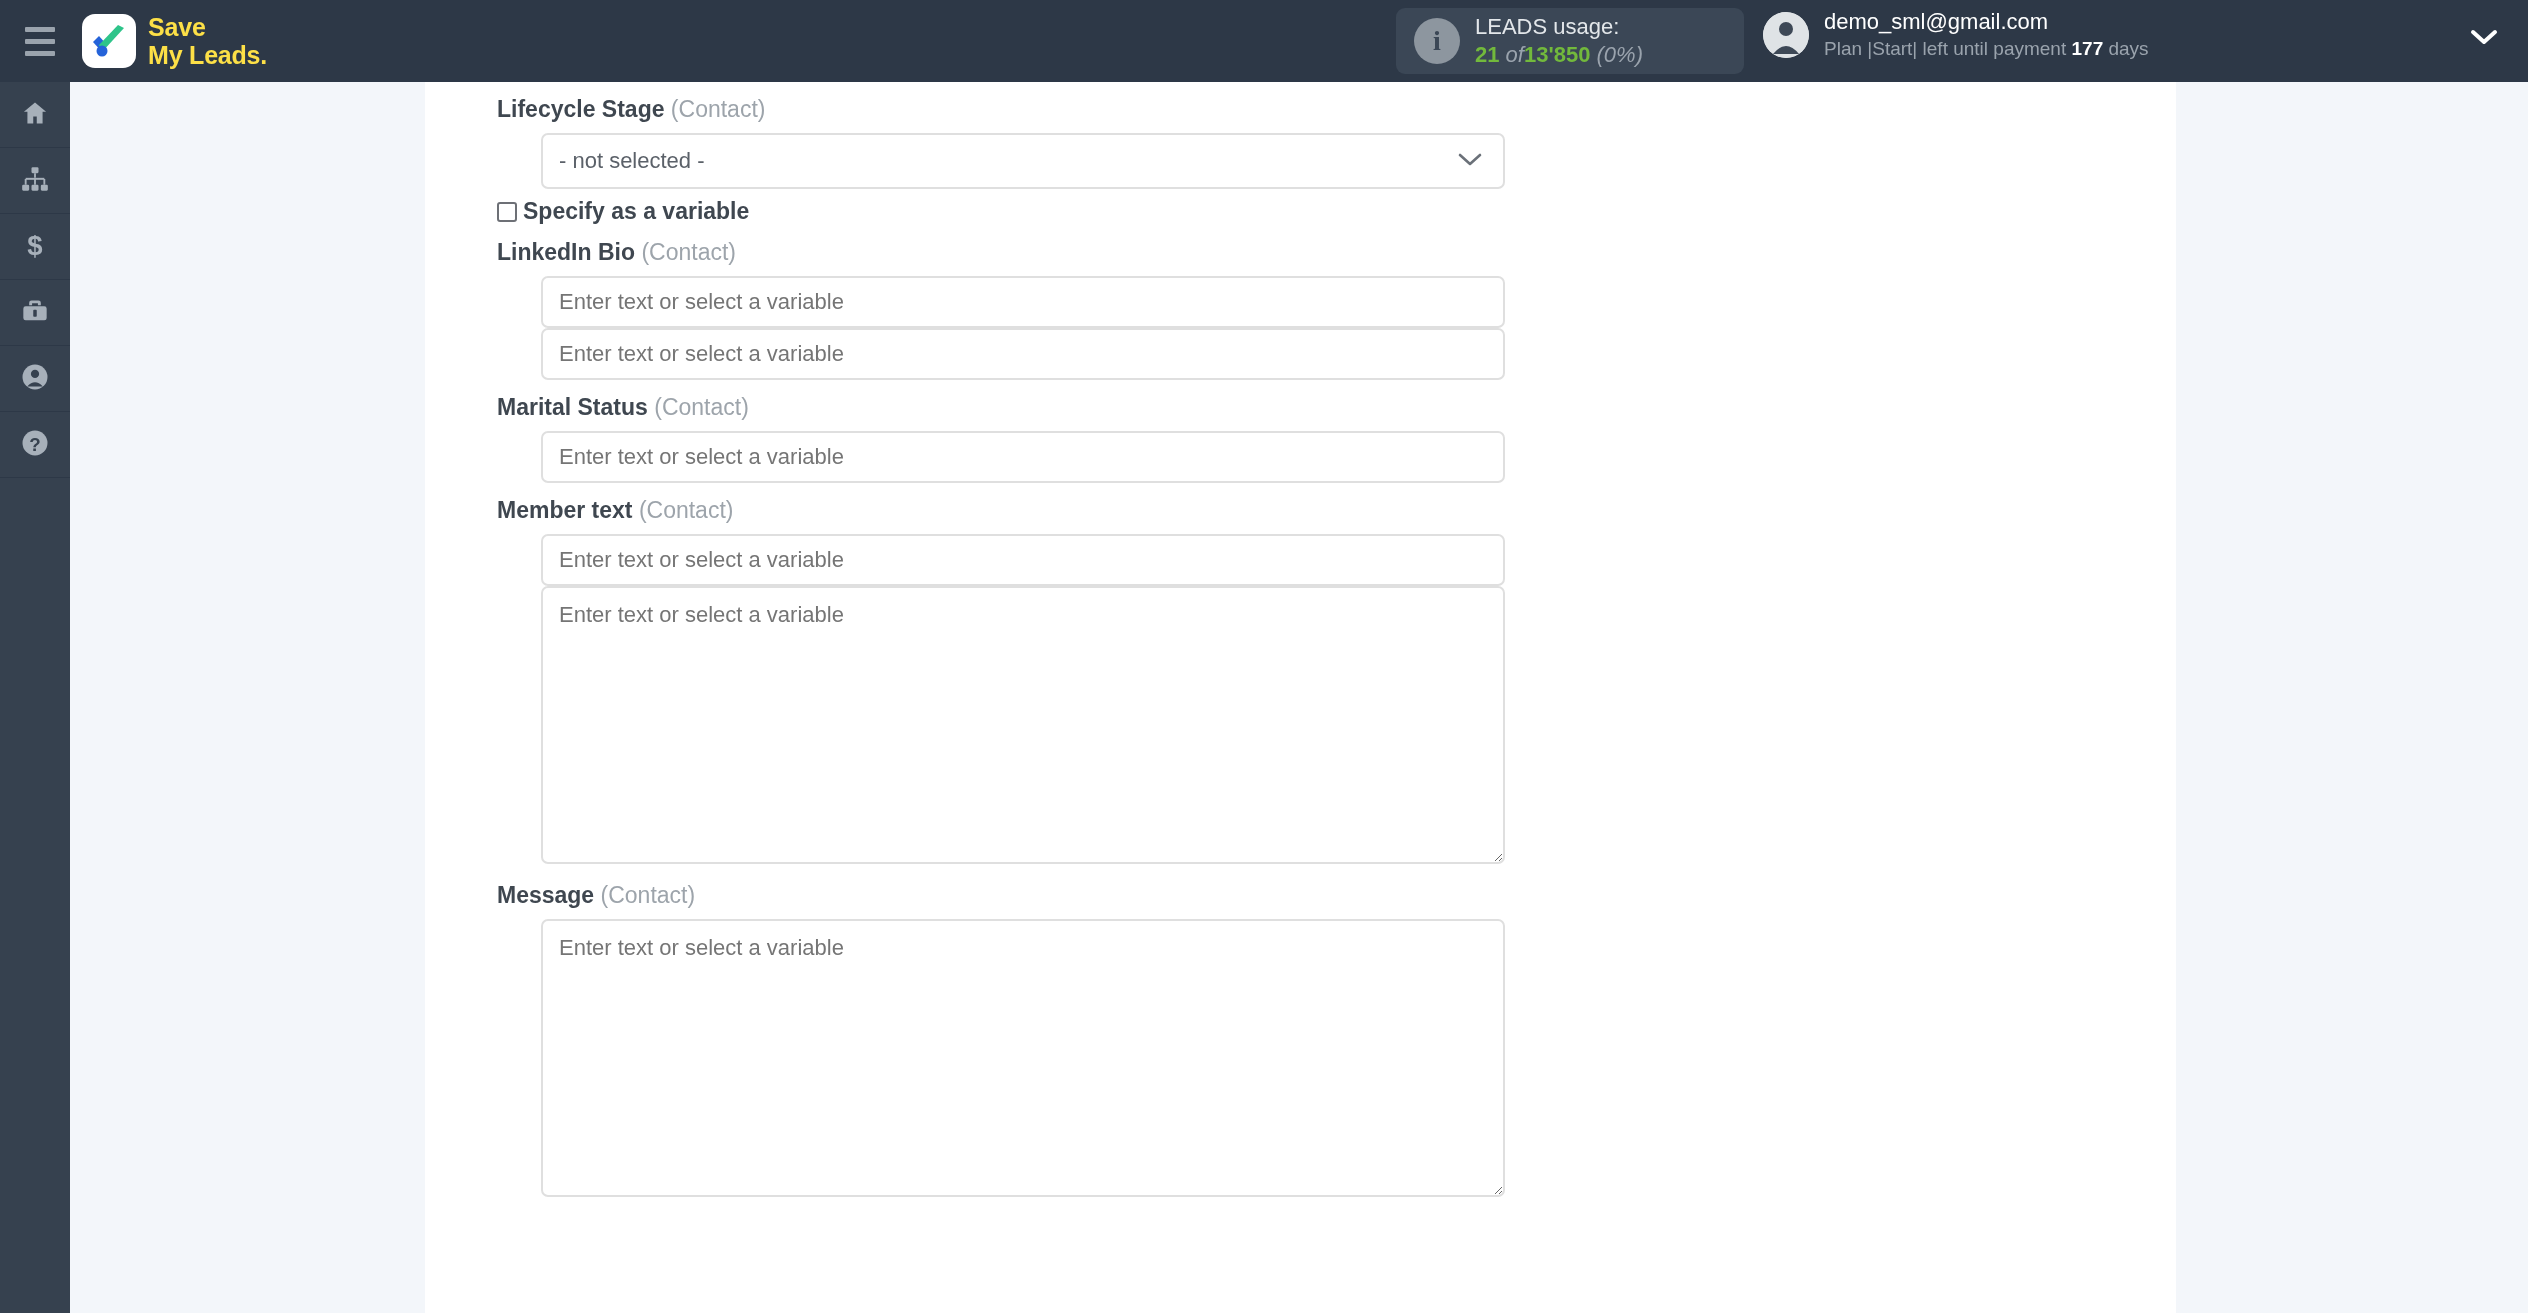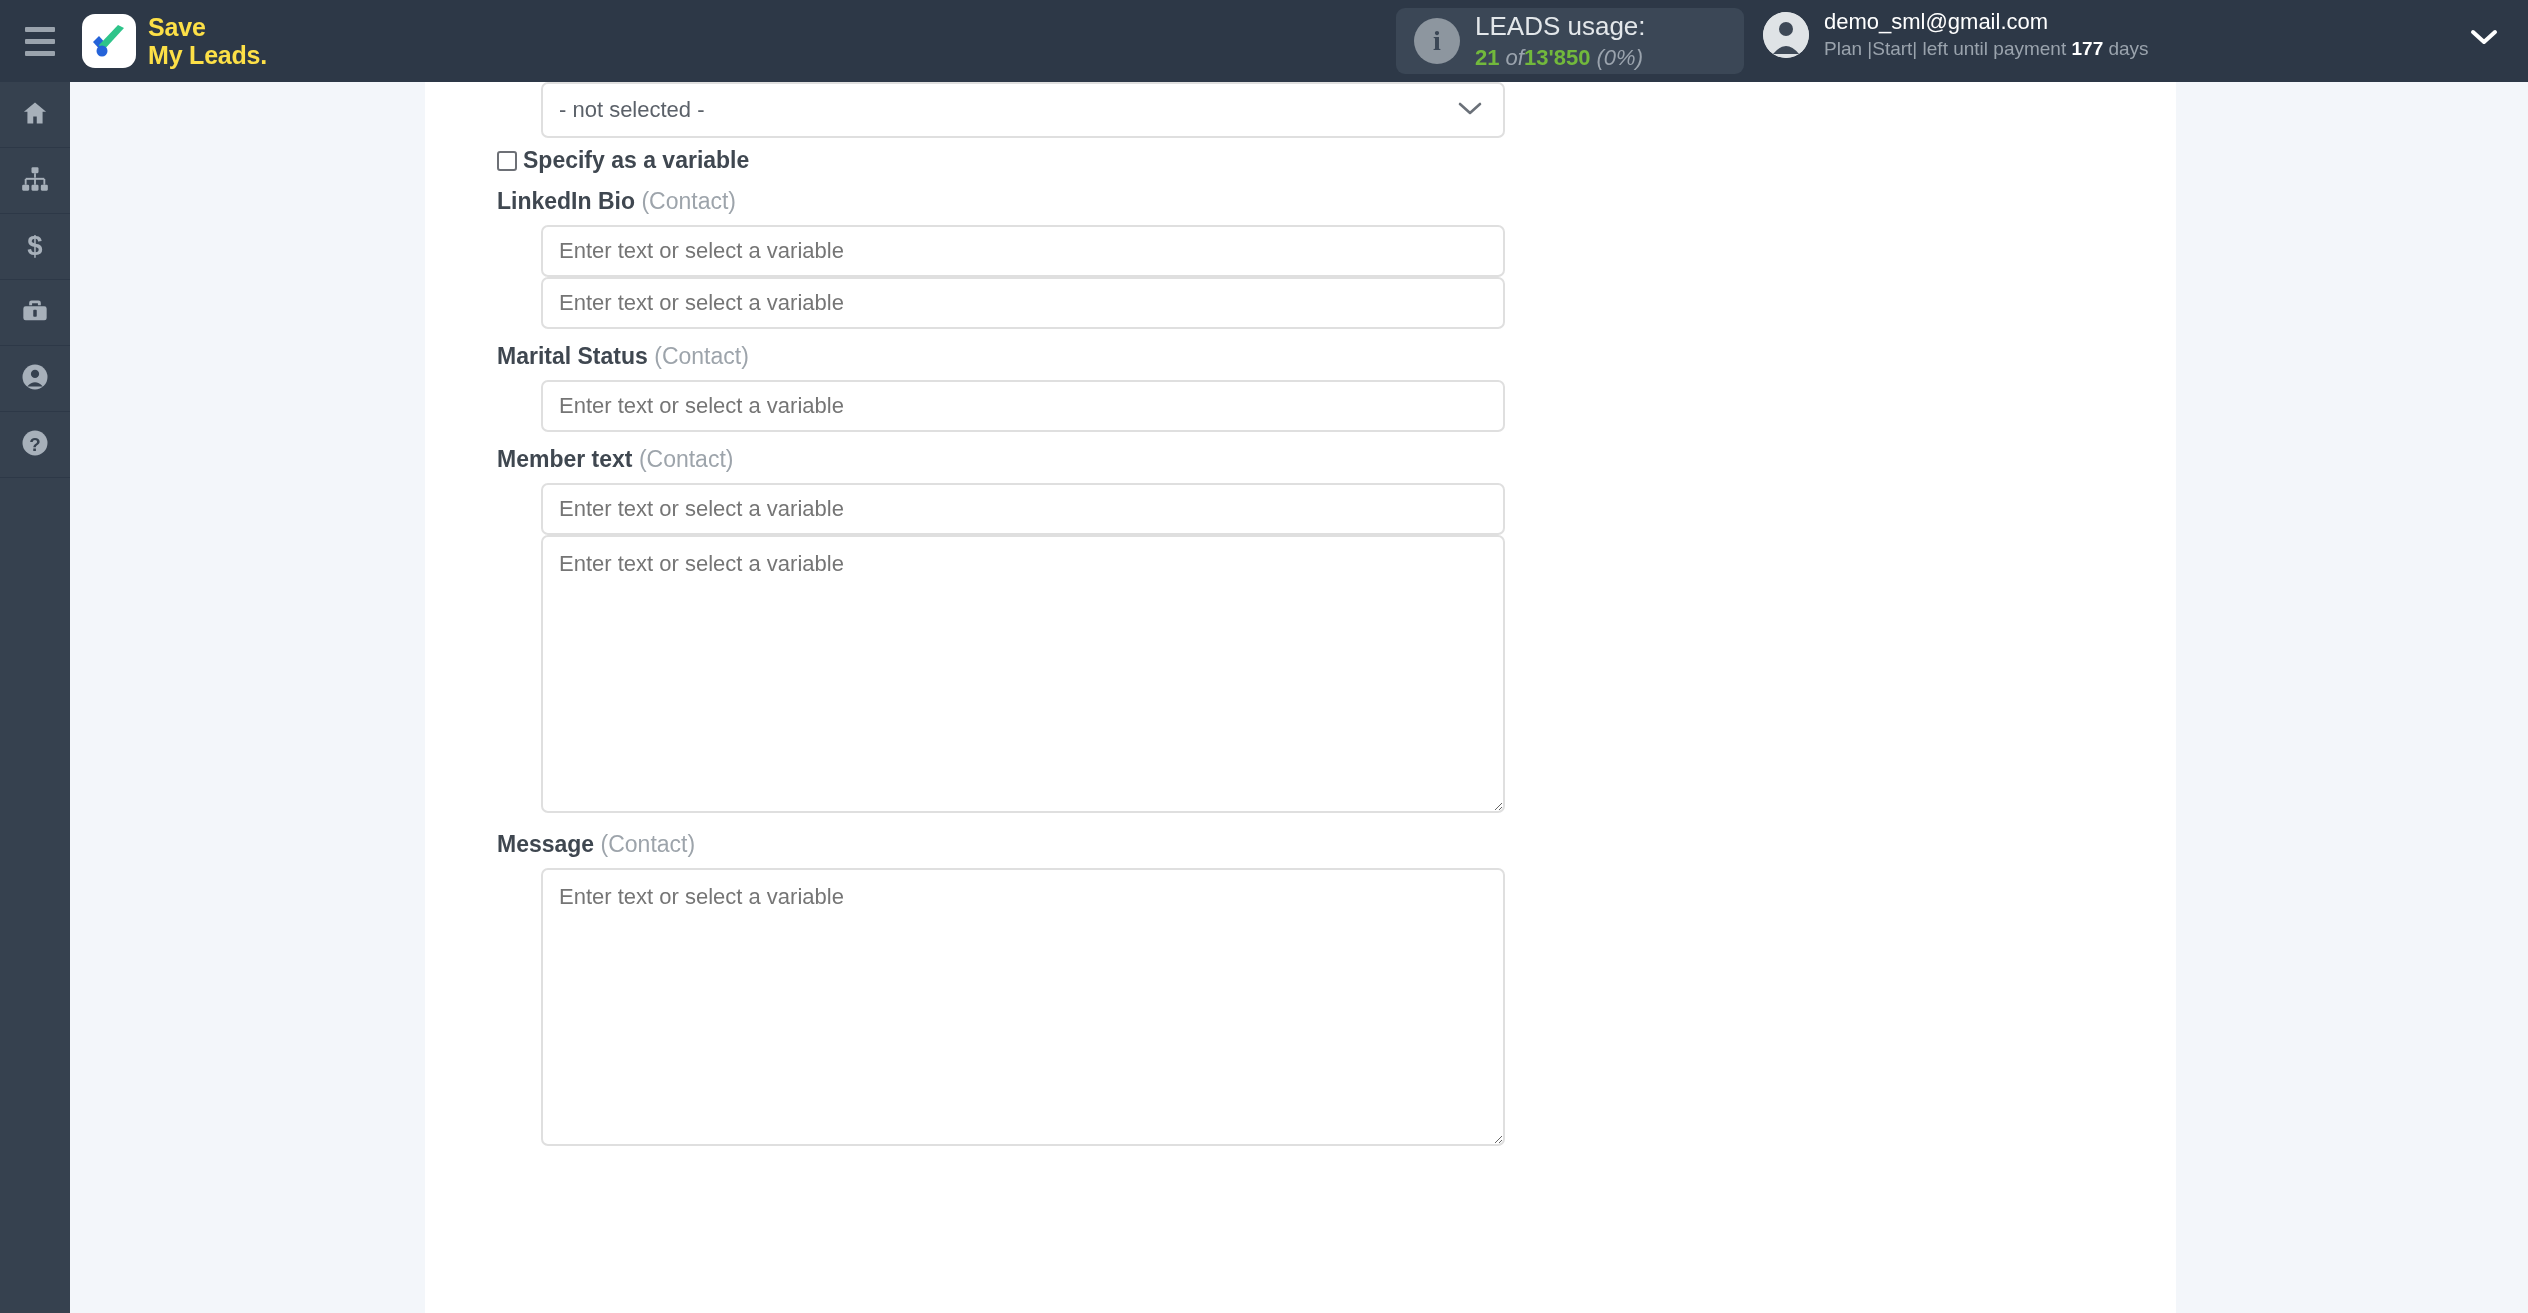--- a/index.html
+++ b/index.html
@@ -54,21 +54,21 @@
   }
   #usage-icon {
     width: 46px; height: 46px; border-radius: 50%;
     background: #8d969f;
     display: flex; align-items: center; justify-content: center;
     color: #3b4756; font-weight: 700; font-size: 28px;
     font-family: "Liberation Serif", serif;
     flex: 0 0 auto;
   }
   #usage-text { margin-left: 15px; line-height: 1.28; }
-  .usage-title { color: #e3e7ea; font-size: 26px; }
+  .usage-title { color: #e3e7ea; font-size: 22px; }
   .usage-nums { font-size: 22px; }
   .usage-nums .num { color: #72b93c; font-weight: 600; }
   .usage-nums .of { color: #9aa3ad; font-style: italic; }
   .usage-nums .pct { color: #9aa3ad; font-style: italic; }
 
   #user-block {
     position: absolute; left: 1763px; top: 8px;
     display: flex; align-items: center;
   }
   #avatar {
@@ -295,20 +295,24 @@
         <circle cx="12" cy="12" r="10"></circle>
         <text x="12" y="18" text-anchor="middle" font-size="15" font-weight="700" font-family="Liberation Sans, sans-serif" fill="#36414f">?</text>
       </svg>
     </span>
   </div>
 </div>
 
 <div id="form">
 
   <div class="field">
+    <div class="field-label">
+      <span>Lifecycle Stage</span>
+      <span class="ctx">(Contact)</span>
+    </div>
     <div class="ctl select">
       <span>- not selected -</span>
       <span class="caret">
         <svg width="26" height="16" viewBox="0 0 26 16">
           <path d="M3 3 L13 12 L23 3" stroke="#6b7179" stroke-width="2.6" fill="none" stroke-linecap="round" stroke-linejoin="round"></path>
         </svg>
       </span>
     </div>
     <div class="chk-row">
       <span class="chk-box"></span>

